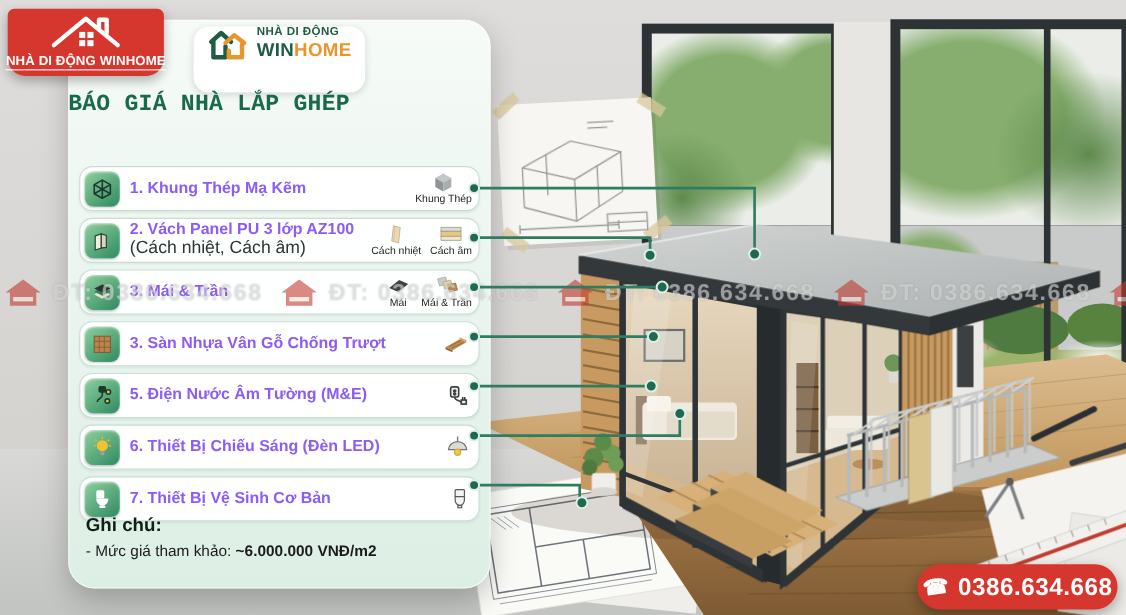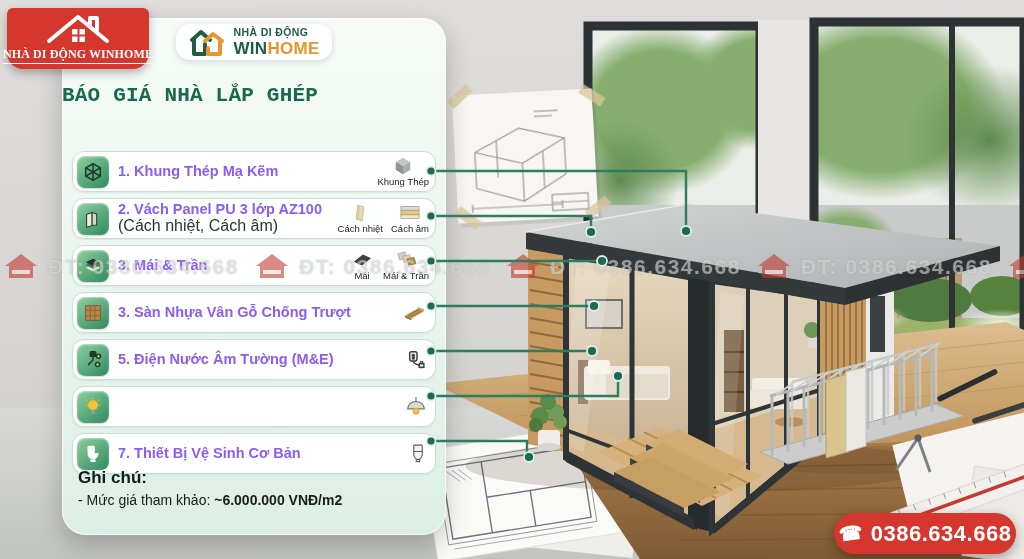--- a/index.html
+++ b/index.html
@@ -4,23 +4,23 @@
 <style>
   html,body{margin:0;padding:0;background:#6b6b6b;}
   .stage{position:relative;width:1024px;height:559px;overflow:hidden;
          font-family:"Liberation Sans",sans-serif;background:#d8d7d4;}
   .scene{position:absolute;inset:0;z-index:0;}
 
   
   .card{position:absolute;left:62px;top:18px;width:384px;height:517px;border-radius:24px;
         background:linear-gradient(180deg,#f6fbf7 0%,#e9f4ee 55%,#dcefe5 100%);
         box-shadow:0 10px 26px rgba(0,0,0,.22), inset 0 0 0 1px rgba(255,255,255,.65);z-index:10;}
-  .logo-pill{position:absolute;left:114px;top:6px;width:156px;height:36px;background:#fff;
+  .logo-pill{position:absolute;left:114px;top:6px;width:156px;height:60px;background:#fff;
         border-radius:14px;box-shadow:0 2px 7px rgba(0,0,0,.13);
-        display:flex;align-items:center;justify-content:center;gap:7px;}
+        display:flex;justify-content:center;gap:7px;}
   .logo-text{line-height:1;}
   .logo-text .l1{font-size:10.5px;font-weight:bold;color:#1d5c43;letter-spacing:.4px;}
   .logo-text .l2{font-size:17px;font-weight:800;letter-spacing:.3px;margin-top:2px;}
   .win{color:#1d5c43}.home{color:#e8952c}
   .title{position:absolute;top:66px;left:0;right:0;text-align:left;color:#19694c;
          font-weight:800;font-size:21px;line-height:1.18;letter-spacing:.2px;font-family:Liberation Mono, monospace;}
   .rows{position:absolute;top:133px;left:10px;right:10px;}
   .row{display:flex;align-items:center;height:39px;margin-bottom:6px;
        background:rgba(255,255,255,.95);border:1px solid #c9ded3;border-radius:12px;
        padding:0 6px 0 4px;box-shadow:0 1px 2px rgba(20,60,40,.07);}
@@ -37,21 +37,21 @@
   .tag span:empty{display:none;}
   .notes{position:absolute;left:16px;top:450px;color:#101e18;}
   .notes-h{font-weight:800;font-size:17px;margin-bottom:4px;}
   .notes-l{font-size:14px;margin-bottom:3px;color:#1b1b1b;}
   .notes-l b{font-weight:800;}
 
   
   .badge{position:absolute;left:7px;top:8px;width:142px;height:56px;background:#d5362d;
          border-radius:6px 6px 16px 16px;z-index:30;display:flex;flex-direction:column;
          align-items:center;justify-content:flex-end;padding-bottom:5px;
-         box-shadow:0 4px 10px rgba(0,0,0,.28);font-family:Liberation Serif, serif;}
+         box-shadow:0 4px 10px rgba(0,0,0,.28);}
   .badge-house{position:absolute;top:3px;left:50%;transform:translateX(-50%);}
   .badge-text{font-size:12px;font-weight:800;color:#fff;letter-spacing:.1px;
          border-bottom:1.5px solid #fff;padding-bottom:1px;white-space:nowrap;}
   .phone-pill{position:absolute;left:834px;top:513px;width:182px;height:41px;background:#d5362d;
          border-radius:22px;z-index:30;display:flex;align-items:center;justify-content:center;gap:8px;
          color:#fff;font-weight:800;font-size:22px;letter-spacing:.5px;
          box-shadow:0 4px 12px rgba(0,0,0,.32);}
   .phone-icon{font-size:19px;transform:rotate(-8deg);}
 
   
@@ -605,20 +605,23 @@
                 <line x1="12" y1="1.5" x2="12" y2="3.5"></line>
                 <line x1="5" y1="4" x2="6.5" y2="5.5"></line>
                 <line x1="19" y1="4" x2="17.5" y2="5.5"></line>
                 <line x1="3.5" y1="10" x2="5.5" y2="10"></line>
                 <line x1="18.5" y1="10" x2="20.5" y2="10"></line>
               </g>
               <circle cx="12" cy="10" r="5.5" fill="#f2c32e"></circle>
               <rect x="10" y="15.5" width="4" height="4" rx="1" fill="#9aa0a2"></rect>
             </svg>
         </div>
+        <div class="row-text">
+            <div class="row-title">6. Thiết Bị Chiếu Sáng (Đèn LED)</div>
+          </div>
         <div class="tags">
             <div class="tag">
           <svg width="26" height="22" viewBox="0 0 26 24" fill="none" stroke="#70747a" stroke-width="1.3">
                 <line x1="13" y1="1" x2="13" y2="6"></line>
                 <path d="M4 14a9 8 0 0 1 18 0Z" fill="#dddad2"></path>
                 <circle cx="13" cy="16.5" r="3" fill="#f2c94e" stroke="#d7ae38"></circle>
               </svg>
           </div>
           </div>
       </div>

